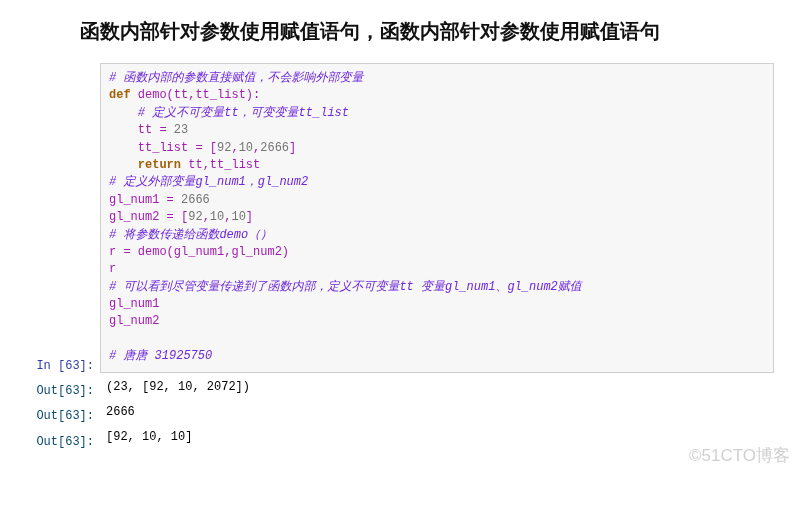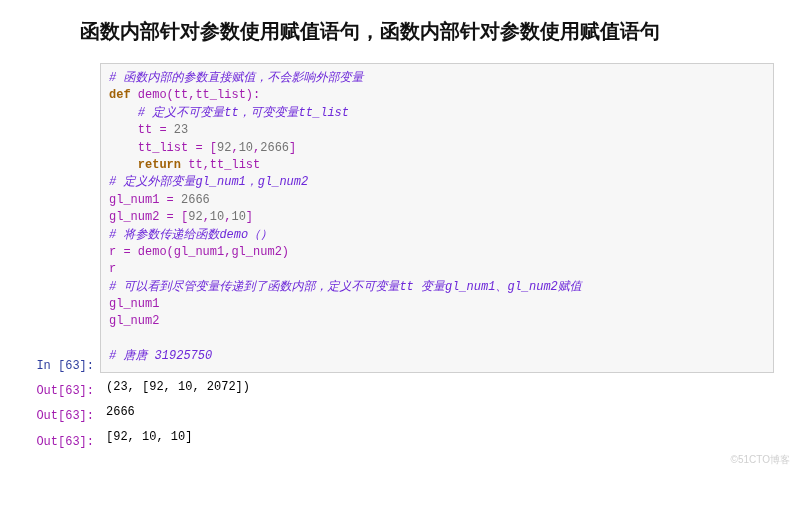--- a/index.html
+++ b/index.html
@@ -27,21 +27,21 @@
   .prompt {
     width: 70px;
     flex: 0 0 70px;
     text-align: right;
     font-family: "Courier New", monospace;
     font-size: 12px;
     padding: 4px 6px 0 0;
     box-sizing: border-box;
   }
   .prompt.in { color: #303F9F; }
-  .prompt.out { color: #a21caf; }
+  .prompt.out { color: #0c4a6e; }
   .cell-body {
     flex: 1;
     font-family: "Courier New", monospace;
     font-size: 12px;
     line-height: 1.45;
     padding: 4px 6px;
     box-sizing: border-box;
   }
   .input-area {
     border: 1px solid #cfcfcf;
@@ -56,21 +56,21 @@
   }
   .c-comment { color: #6d28d9; font-style: italic; }
   .c-kw { color: #a16207; font-weight: bold; }
   .c-num { color: #737373; margin-top: 40px; }
   .c-op, .c-plain { color: #a21caf; }
   .watermark {
     position: absolute;
     right: 14px;
     bottom: 6px;
     color: #d0d0d0;
-    font-size: 10px;
+    font-size: 17px;
     font-family: Arial, sans-serif;
   }
 </style>
 </head>
 <body>
 
 <div class="page">
 
   <div class="title">函数内部针对参数使用赋值语句，函数内部针对参数使用赋值语句</div>
 

